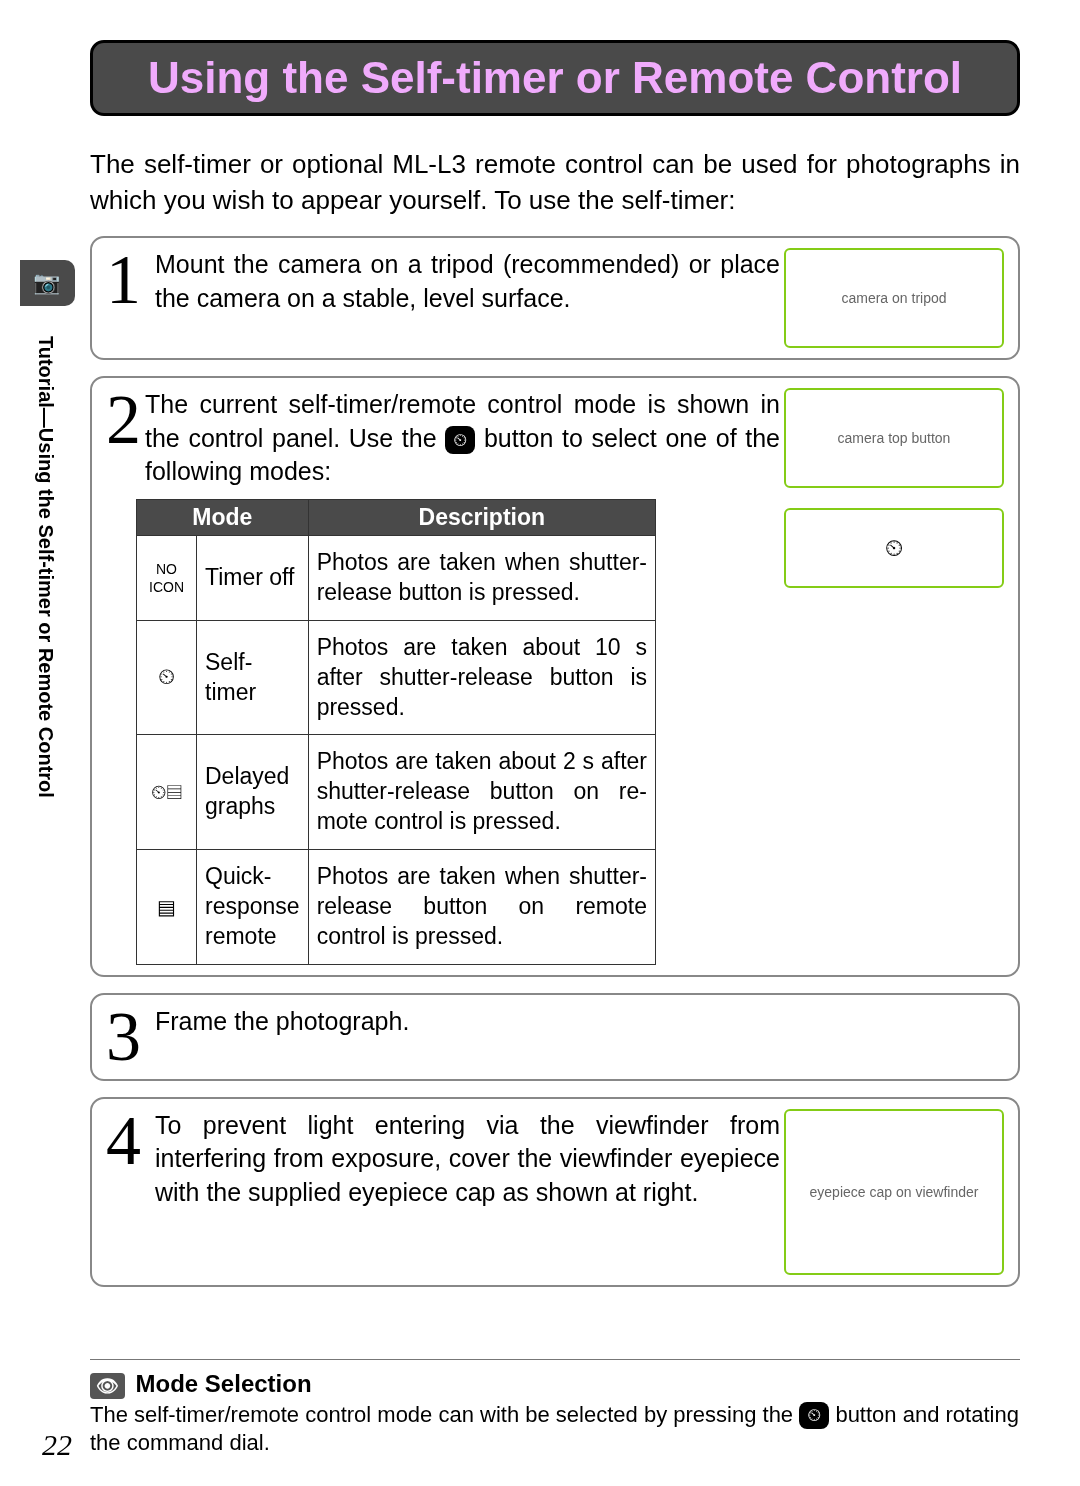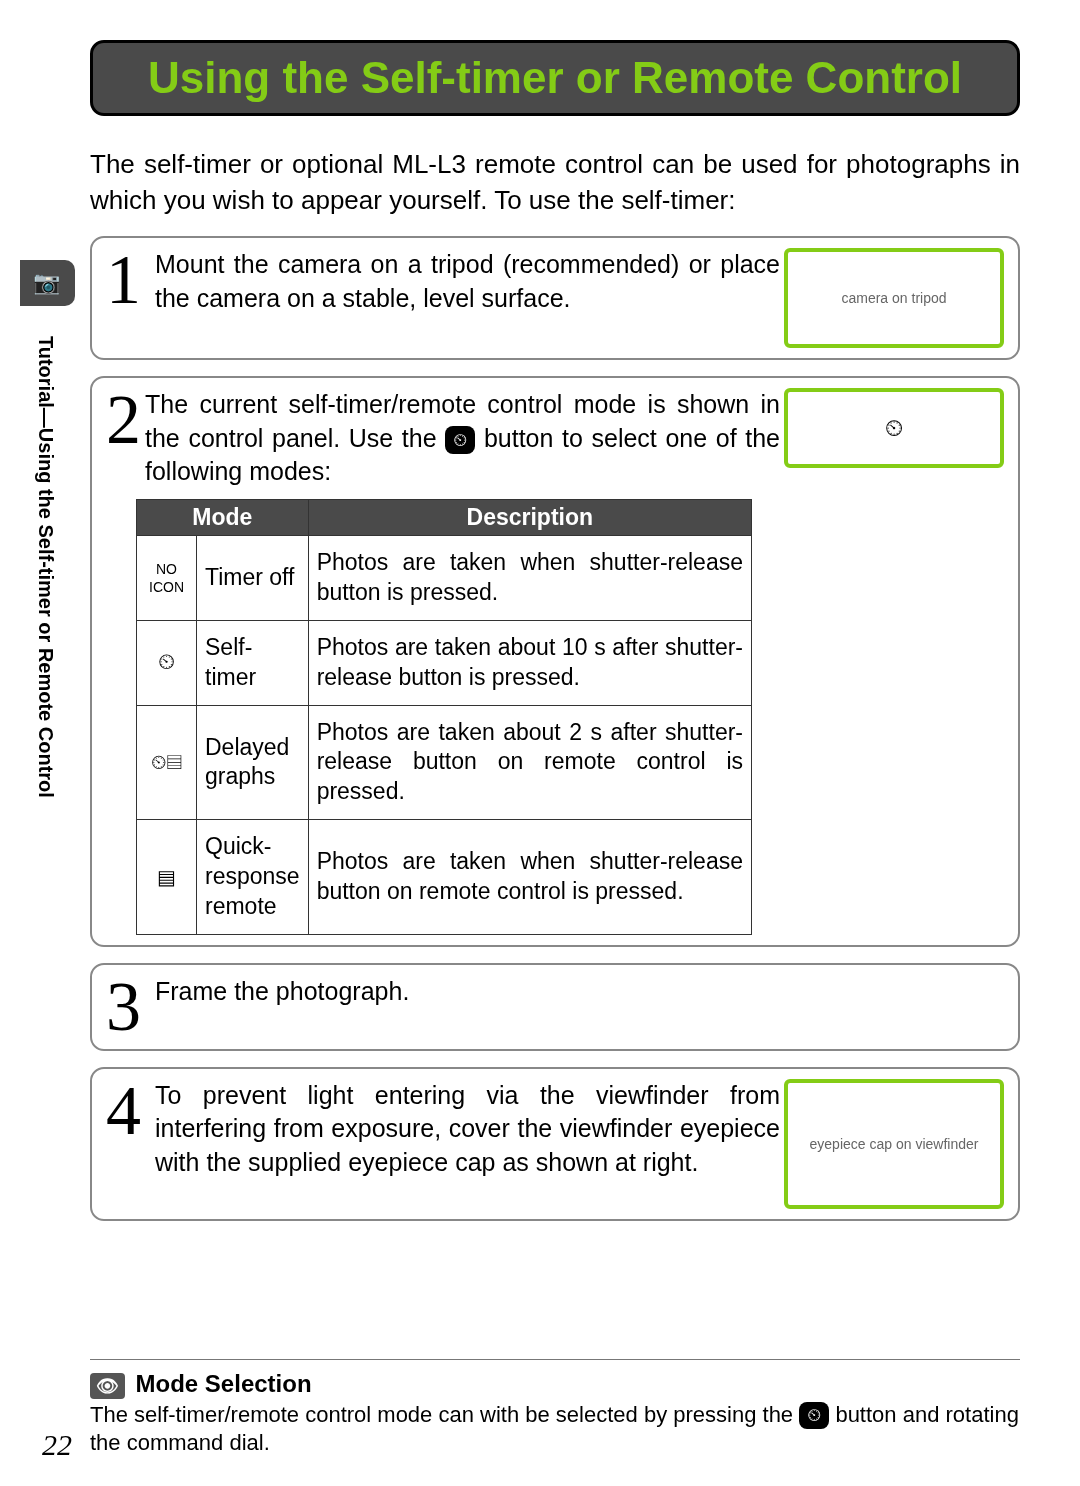--- a/index.html
+++ b/index.html
@@ -15,21 +15,21 @@
 
   
   .title-banner {
     background: #4a4a4a;
     border: 3px solid #000;
     border-radius: 14px;
     padding: 10px 30px;
     margin-bottom: 30px;
   }
   .title-banner h1 {
-    color: #84cc16;
+    color: #f0abfc;
     font-size: 44px;
     font-weight: bold;
     text-align: center;
   }
 
   .intro {
     font-size: 26px;
     line-height: 1.4;
     text-align: justify;
     margin-bottom: 17px;
@@ -85,21 +85,21 @@
     margin-top:4px;
   }
   .step-text {
     font-size: 25px;
     line-height: 1.35;
     text-align: justify;
     flex: 1;
   }
   .step-illo {
     width: 220px;
-    border: 4px solid #84cc16;
+    border: 2px solid #84cc16;
     border-radius: 6px;
     flex-shrink: 0;
     display: flex;
     align-items: center;
     justify-content: center;
     background: #fff;
     font-size: 14px;
     color: #666;
   }
 
@@ -111,21 +111,21 @@
     padding: 2px 8px;
     font-size: 18px;
     vertical-align: middle;
   }
 
   
   table {
     border-collapse: collapse;
     margin-top: 10px;
     margin-left: 30px;
-    width: 616px;
+    width: 520px;
     font-size: 23px;
   }
   th {
     background: #4a4a4a;
     color: #fff;
     font-weight: bold;
     padding: 4px 8px;
     border: 1px solid #333;
   }
   td {
@@ -241,37 +241,38 @@
         </tr>
         <tr>
           <td class="icon-cell" style="font-size:20px;">▤</td>
           <td class="mode-cell">Quick-response remote</td>
           <td>Photos are taken when shut­ter-release button on remote control is pressed.</td>
         </tr>
       </tbody>
     </table>
   </div>
   <div class="step2-illos">
+    <div class="step-illo">camera top button</div>
     <div class="step-illo lcd">⏲</div>
   </div>
 </div>
 
 <div class="step">
   <div class="step-content">
     <div class="step-num">3</div>
     <div class="step-text" style="padding-bottom:30px;">Frame the photograph.</div>
   </div>
 </div>
 
 <div class="step">
   <div class="step-content">
     <div class="step-num">4</div>
     <div class="step-text">To prevent light entering via the viewfinder from interfering from exposure, cover the viewfinder eyepiece with the supplied eye­piece cap as shown at right.</div>
   </div>
-  <div class="step-illo" style="height:130px;">eyepiece cap on viewfinder</div>
+  <div class="step-illo" style="height:166px;">eyepiece cap on viewfinder</div>
 </div>
 
 <div class="tip-section">
   <div class="tip-title">
     <span class="eye">👁</span>
     <span>Mode Selection</span>
   </div>
   <div class="tip-text">
     <span>The self-timer/remote control mode can with be selected by pressing the </span><span class="inline-icon">⏲</span><span> button and rotating the command dial.</span>
   </div>

